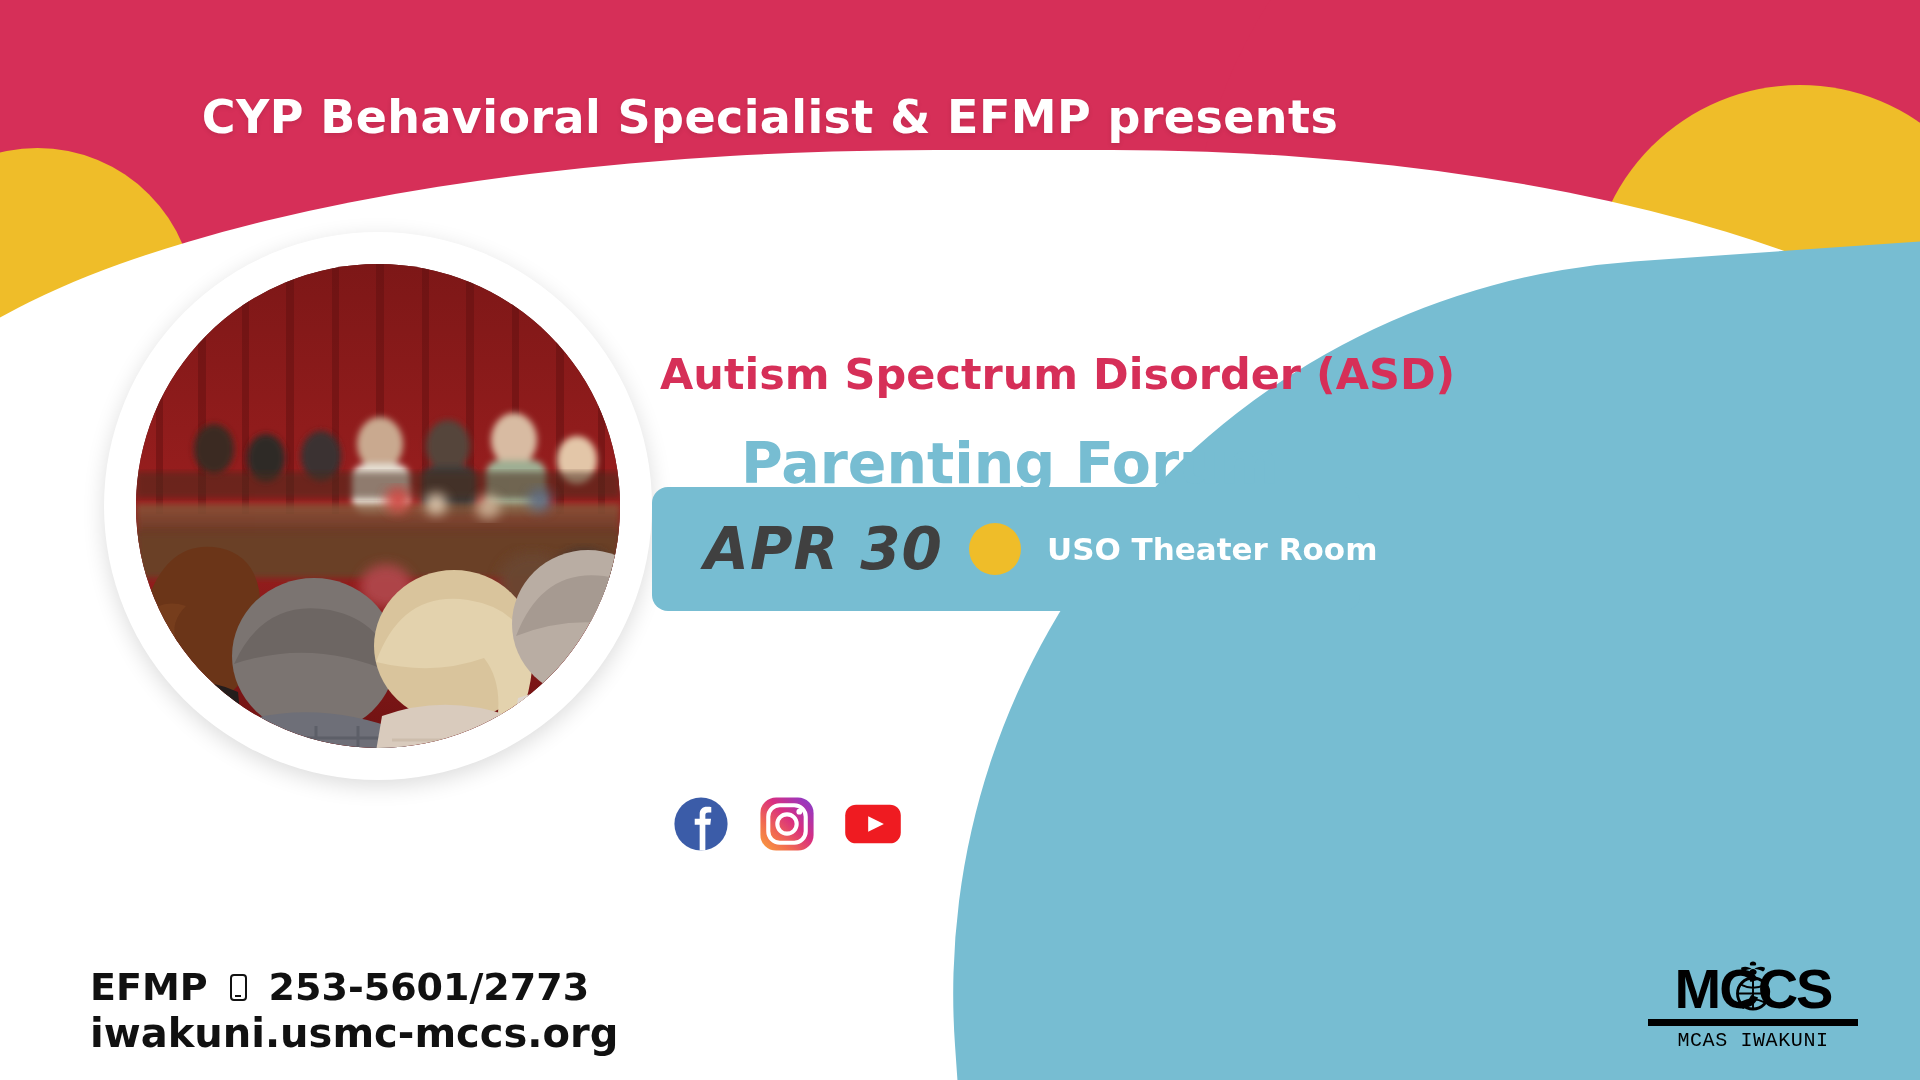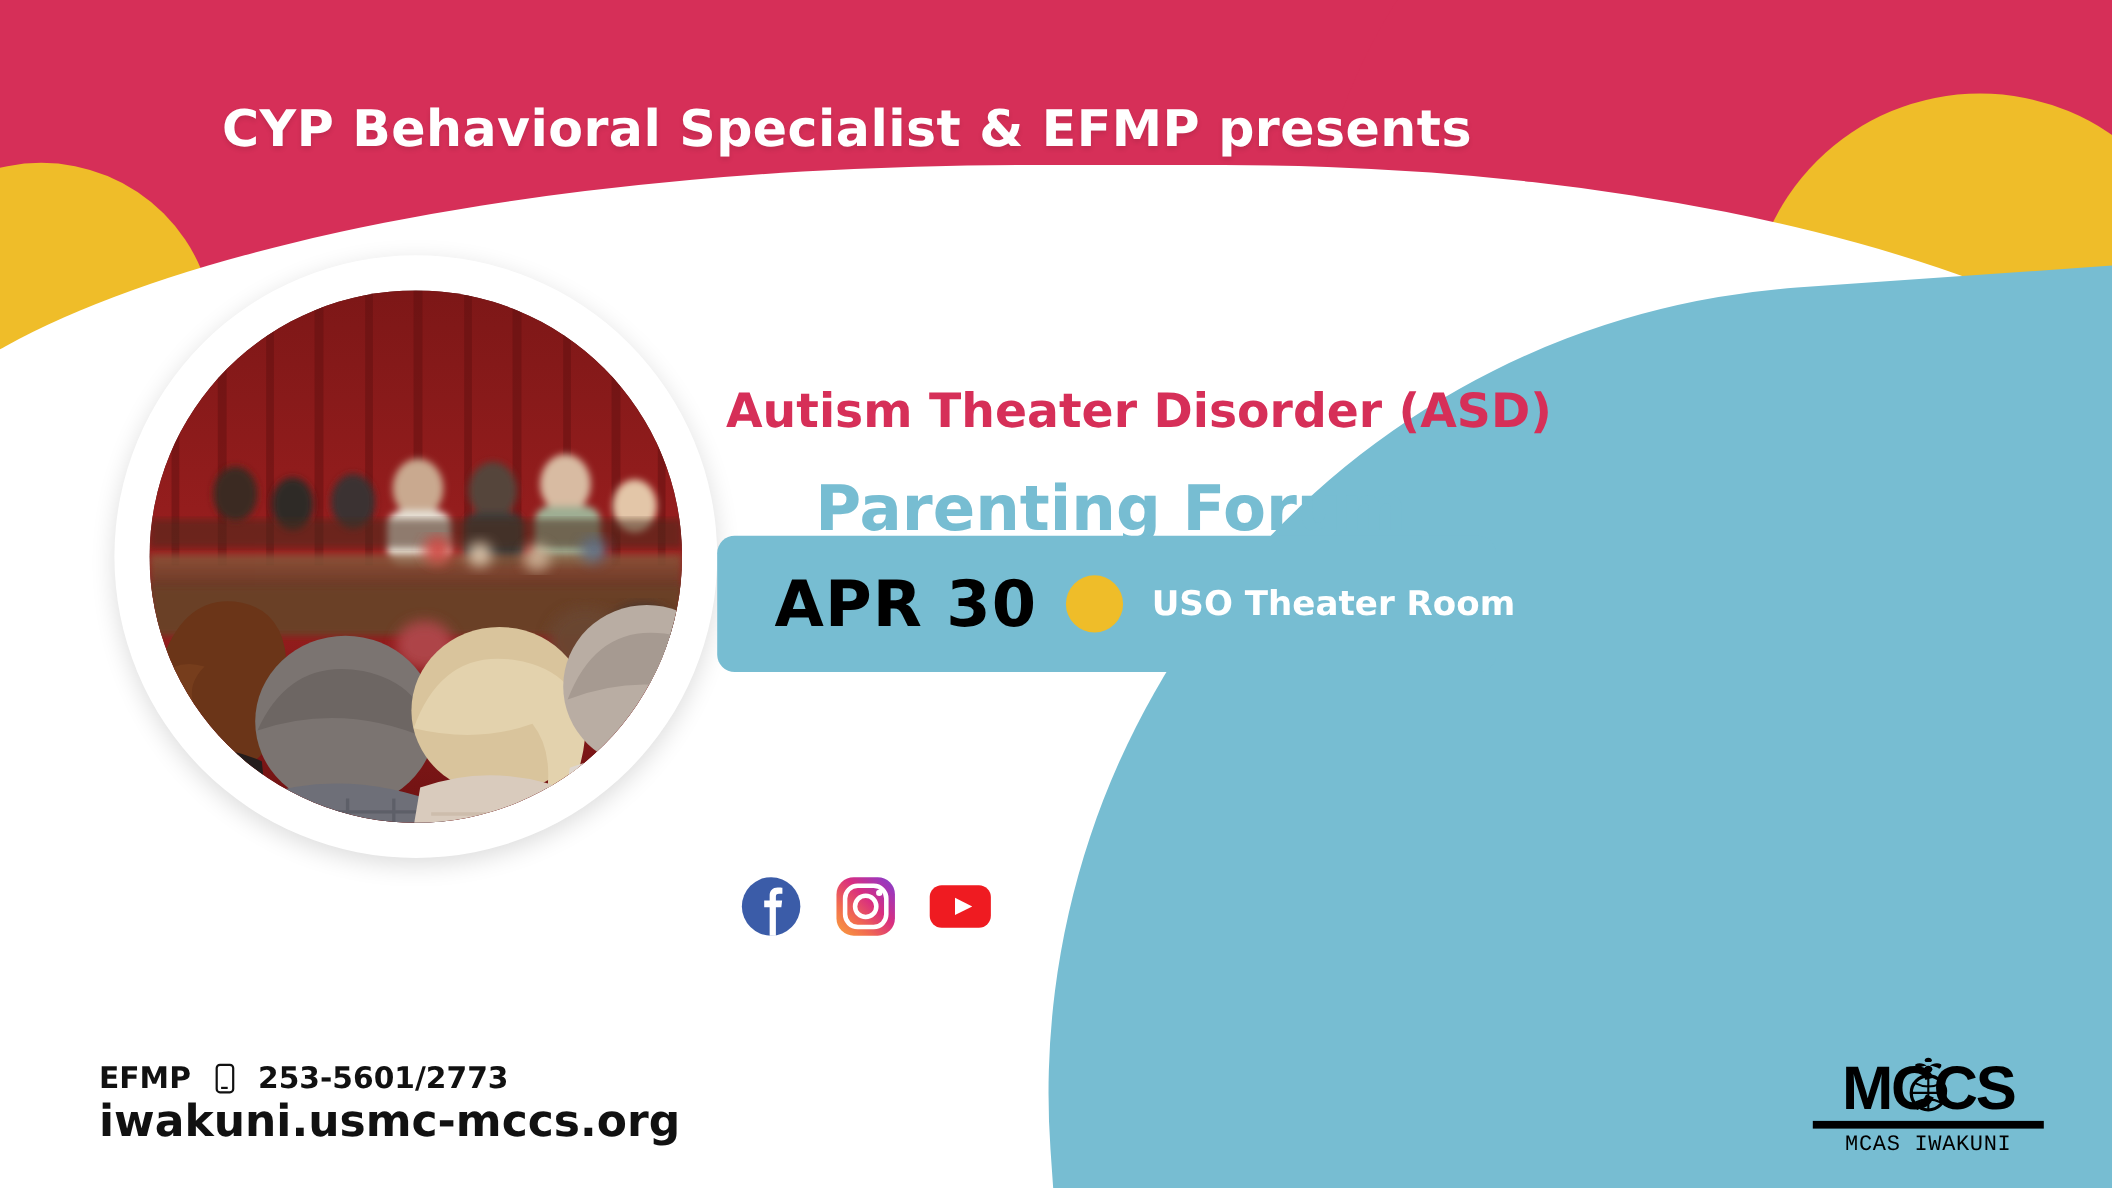--- a/index.html
+++ b/index.html
@@ -133,26 +133,27 @@
     width:708px; height:124px;
     background:#77BDD2;
     border-radius:16px;
     display:flex;
     align-items:center;
     justify-content:flex-start;
     padding:0 26px 0 52px;
     gap:26px;
   }
   .date-text {
-    color:#000000;
+    color:#404040;
     font-size:58px;
     font-weight:bold;
     font-family:"DejaVu Sans", sans-serif;
     letter-spacing:1px;
     white-space:nowrap;
+    font-style:italic;
   }
   .date-dot {
     width:52px; height:52px;
     border-radius:50%;
     background:#EFBD29;
     flex:0 0 auto;
   }
   .time-block {
     color:#ffffff;
     font-family:"DejaVu Sans", sans-serif;
@@ -166,21 +167,21 @@
 
   
   .contact {
     position:absolute;
     left:90px; top:965px;
     color:#111111;
     font-family:"DejaVu Sans", sans-serif;
     font-weight:bold;
     line-height:1.18;
   }
-  .contact .c1 { font-size:27px; display:flex; align-items:center; gap:22px; white-space:nowrap; }
+  .contact .c1 { font-size:38px; display:flex; align-items:center; gap:22px; white-space:nowrap; }
   .contact .c2 { font-size:40px; white-space:nowrap; }
   .phone-glyph {
     display:inline-block;
     width:17px; height:27px;
     border:2.5px solid #111;
     border-radius:4px;
     position:relative;
   }
   .phone-glyph::after {
     content:"";
@@ -346,21 +347,21 @@
         <path d="M382 434 q78 -28 150 6 l16 120 h-186 z" fill="#ded6cf"></path>
       </g>
 
       <path d="M128 594 q62 -22 128 0 l4 58 h-136 z" fill="#2b2422"></path>
       <rect x="120" y="586" width="146" height="16" rx="8" fill="#8a5a34"></rect>
       <path d="M314 600 q62 -22 128 0 l4 52 h-136 z" fill="#2b2422"></path>
       <rect x="306" y="592" width="146" height="16" rx="8" fill="#8a5a34"></rect>
     </svg>
   </div>
 
-  <div class="event-line1">Autism Theater Disorder (ASD)</div>
+  <div class="event-line1">Autism Spectrum Disorder (ASD)</div>
   <div class="event-line2">Parenting Forum</div>
 
   <div class="date-banner">
     <span class="date-text">APR 30</span>
     <span class="date-dot"></span>
     <span class="time-block">
       <span class="t2">USO Theater Room</span>
     </span>
   </div>
 

